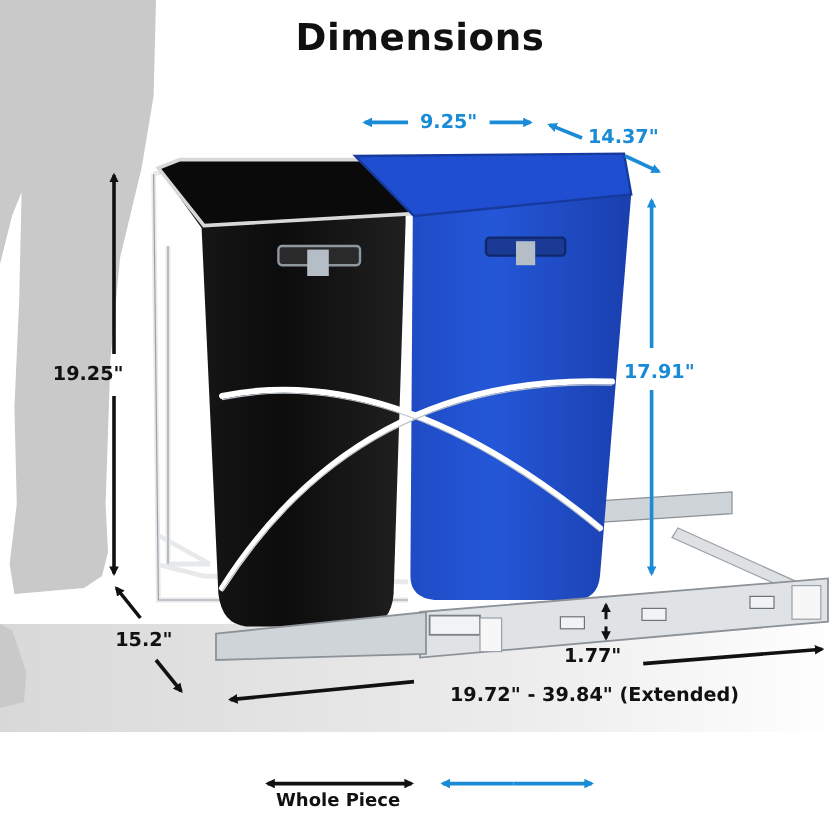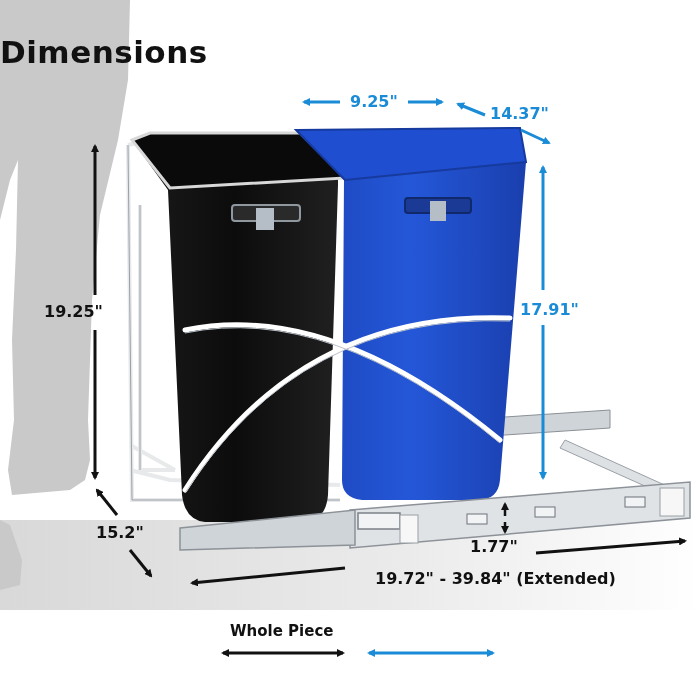--- a/index.html
+++ b/index.html
@@ -1,22 +1,22 @@
 <!DOCTYPE html>
 <html><head>
 <meta charset="utf-8">
 <style>
   html, body { margin: 0; padding: 0; background: #ffffff; }
   #stage {
     position: relative; width: 700px; height: 700px; overflow: hidden;
     background: #ffffff; font-family: "DejaVu Sans", sans-serif;
   }
   .title {
-    position: absolute; left: 0; top: 14px; width: 700px; 
-    font-size: 31px; font-weight: bold; color: #111; letter-spacing: 0.5px; margin-top: 20px;
+    position: absolute; left: 0; top: 14px; width: 700px; text-align: center;
+    font-size: 31px; font-weight: bold; color: #111; letter-spacing: 0.5px;
   }
   .lbl { position: absolute; font-weight: bold; white-space: nowrap; }
   .lbl.black { color: #111111; }
   .lbl.blue { color: #1a8bd6; }
   .lbl-sm { font-size: 15px; }
   .lbl-md { font-size: 16px; }
   svg.art { position: absolute; left: 0; top: 0; }
 </style>
 </head>
 <body>
@@ -152,14 +152,14 @@
 
   <div class="lbl blue lbl-md" style="left:350px; top:92px;">9.25"</div>
   <div class="lbl blue lbl-md" style="left:490px; top:104px;">14.37"</div>
   <div class="lbl blue lbl-md" style="left:520px; top:300px;">17.91"</div>
 
   <div class="lbl black lbl-md" style="left:44px; top:302px;">19.25"</div>
   <div class="lbl black lbl-md" style="left:96px; top:523px;">15.2"</div>
   <div class="lbl black lbl-md" style="left:470px; top:537px;">1.77"</div>
   <div class="lbl black lbl-md" style="left:375px; top:569px;">19.72" - 39.84" (Extended)</div>
 
-  <div class="lbl black lbl-sm" style="left:230px; top:622px;">Whole Piece</div>
+  <div class="lbl black lbl-sm" style="left:230px; top:658px;">Whole Piece</div>
 </div>
 
 </body></html>

